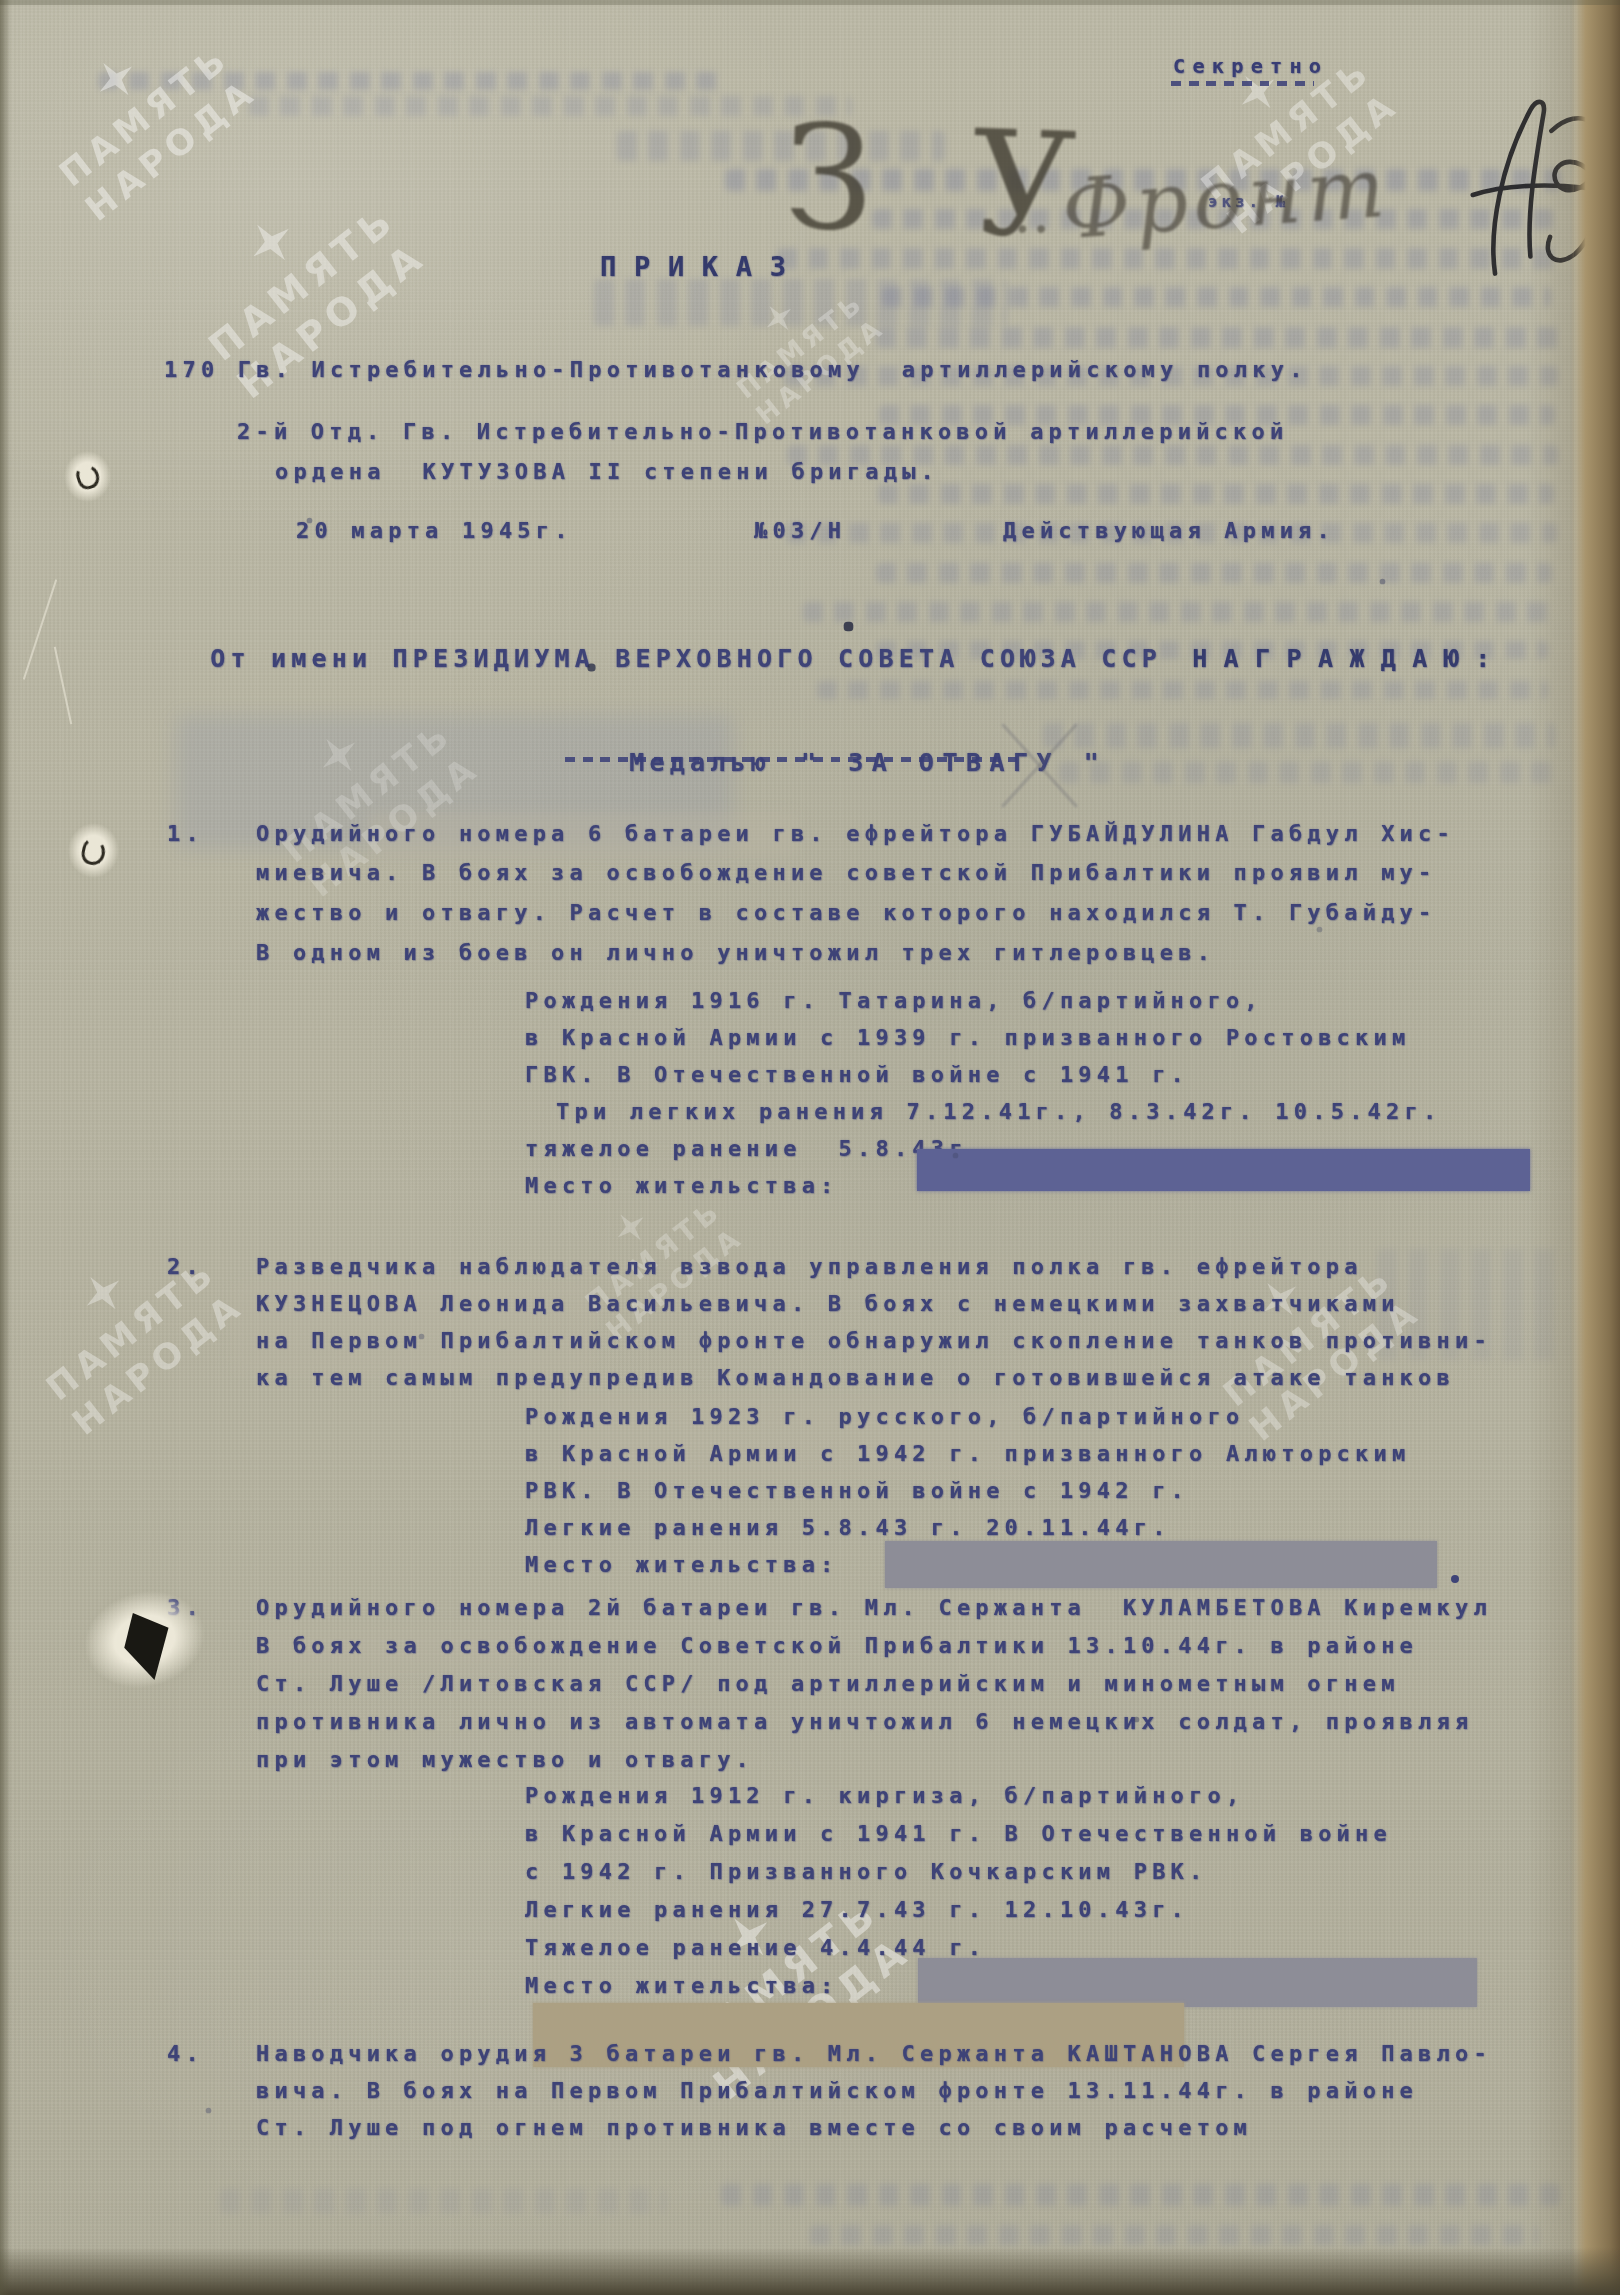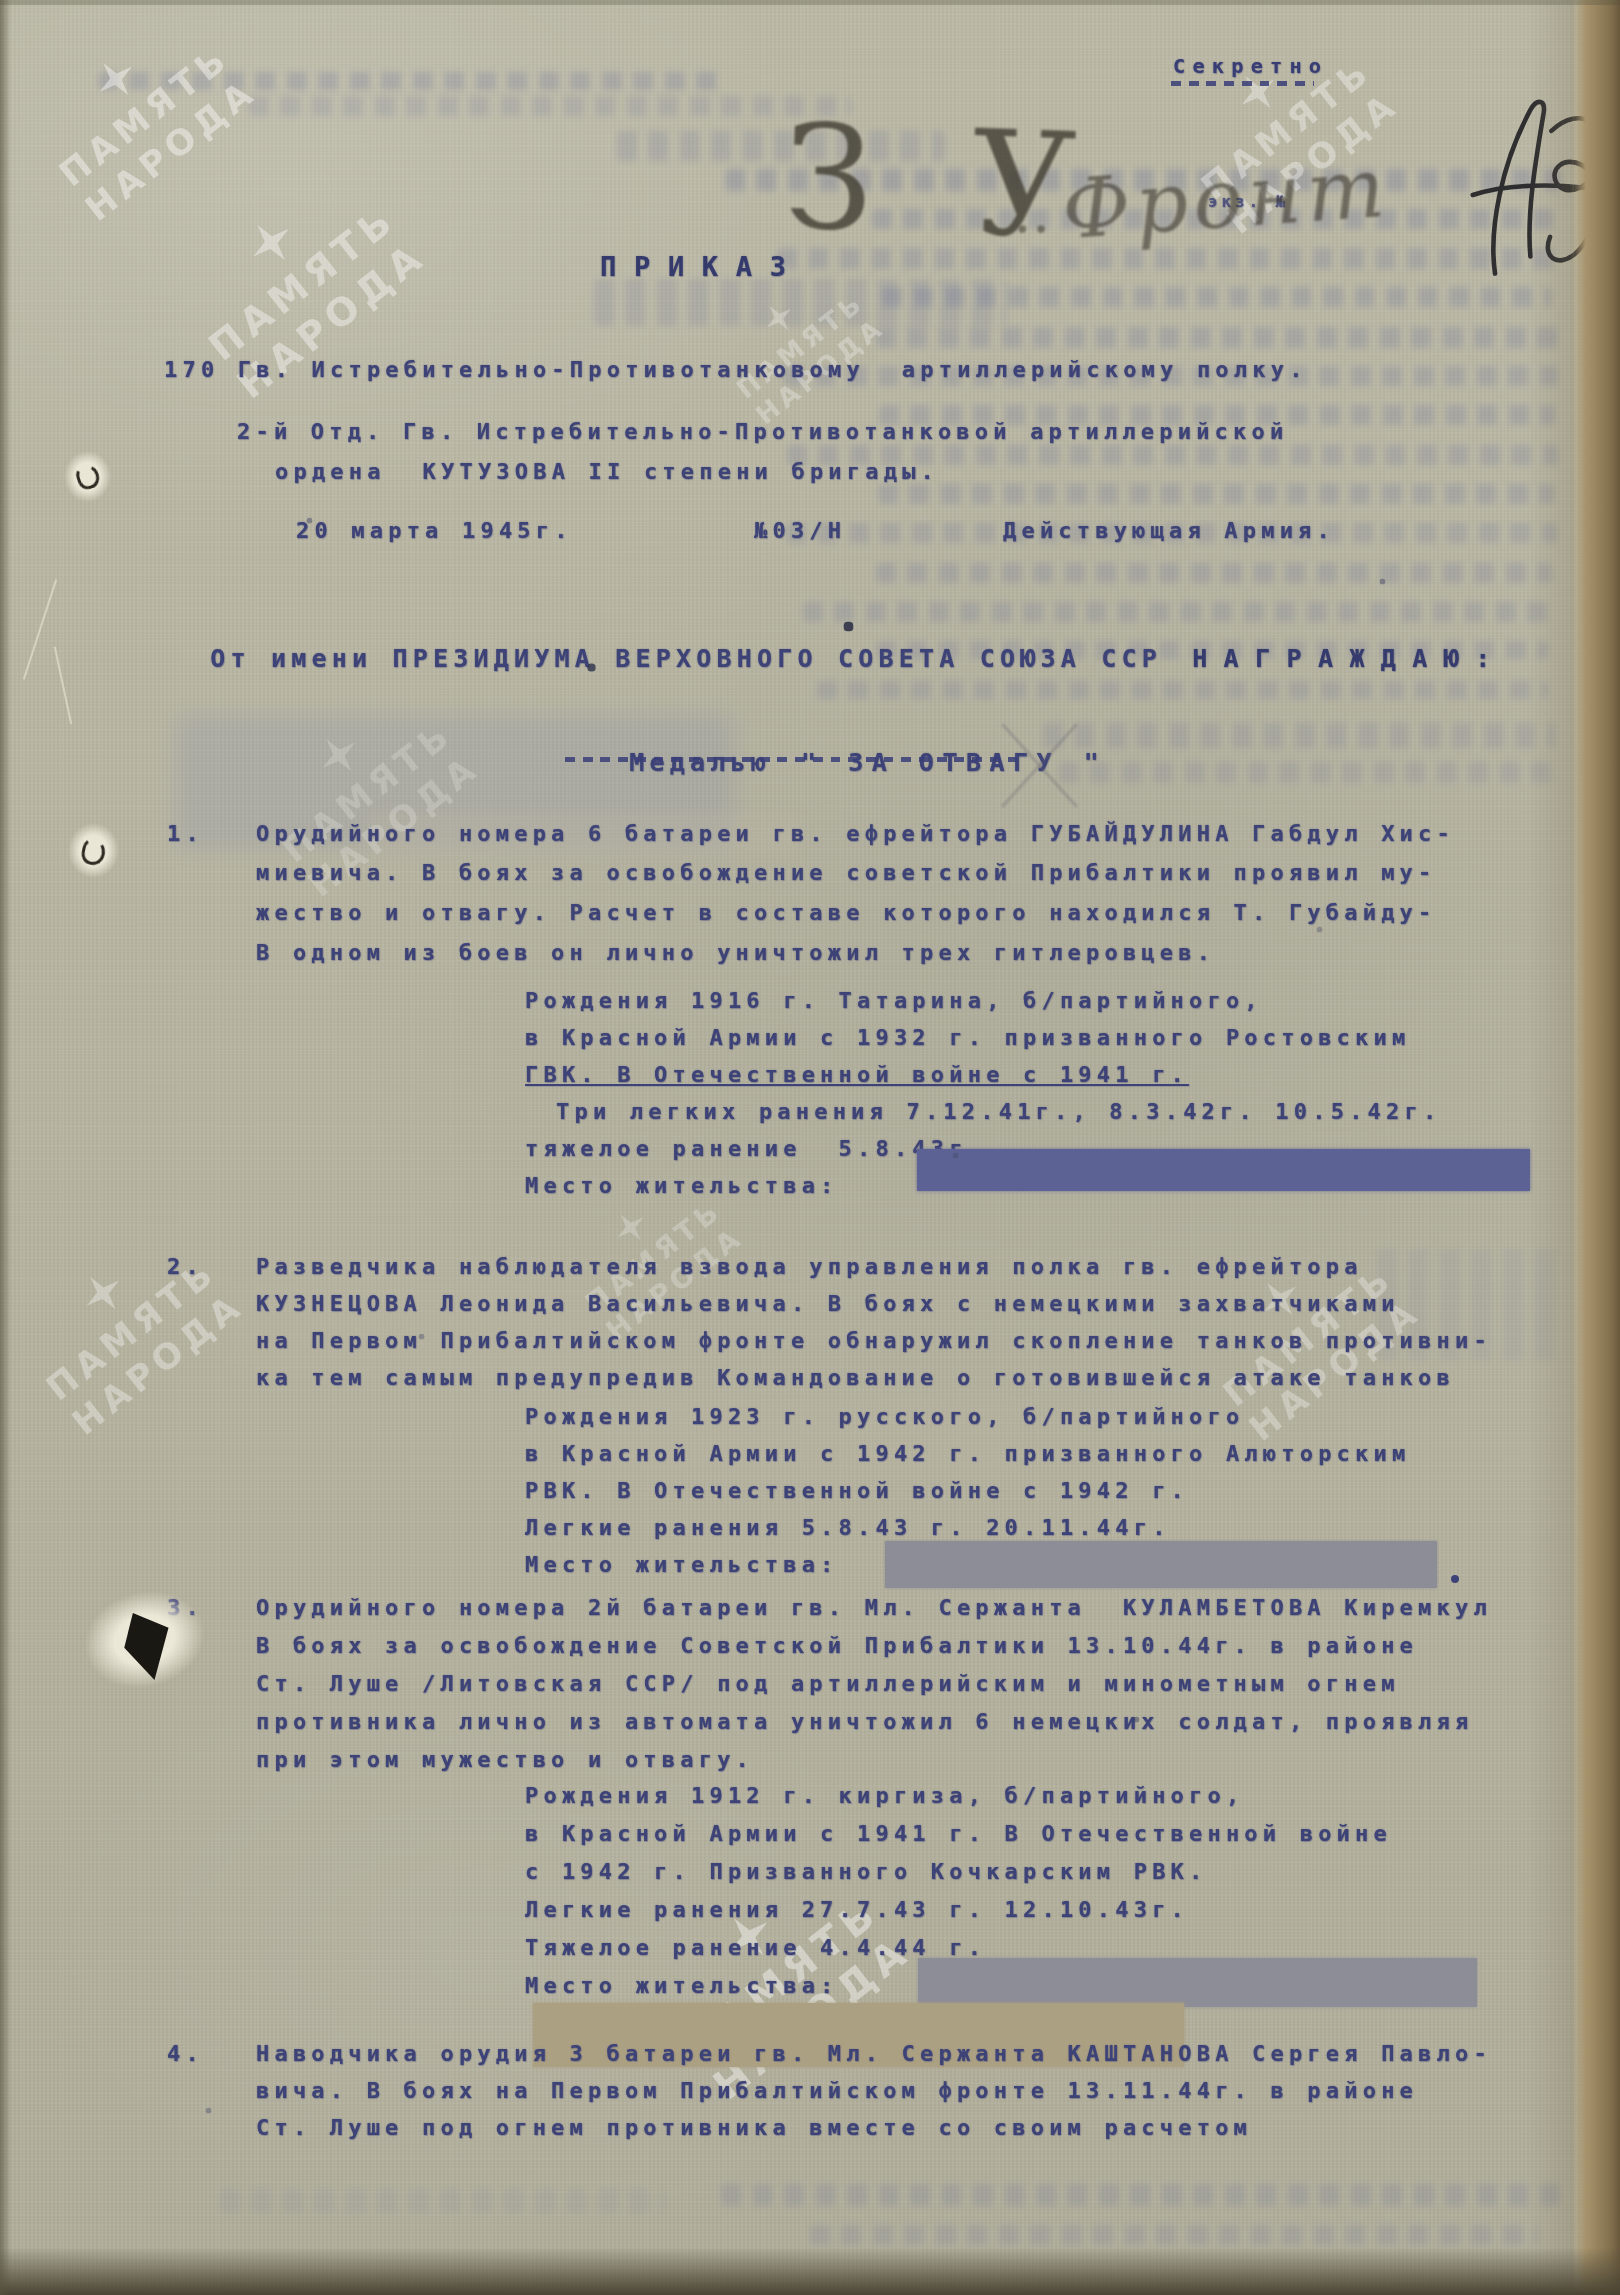--- a/index.html
+++ b/index.html
@@ -199,22 +199,22 @@
 
   <div class="item" style="top:815px;">
     <div class="t line num">1.</div>
     <div class="t line" style="position:relative;">Орудийного номера 6 батареи гв. ефрейтора ГУБАЙДУЛИНА Габдул Хис-</div>
     <div class="t line" style="position:relative;top:1.3px;">миевича. В боях за освобождение советской Прибалтики проявил му-</div>
     <div class="t line" style="position:relative;top:2.6px;">жество и отвагу. Расчет в составе которого находился Т. Губайду-</div>
     <div class="t line" style="position:relative;top:5.2px;">В одном из боев он лично уничтожил трех гитлеровцев.</div>
   </div>
   <div class="details" style="top:982px;">
     <div class="t line" style="position:relative;line-height:37px;">Рождения 1916 г. Татарина, б/партийного,</div>
-    <div class="t line" style="position:relative;line-height:37px;">в Красной Армии с 1932 г. призванного Ростовским</div>
-    <div class="t line" style="position:relative;line-height:37px;text-decoration:underline;">ГВК. В Отечественной войне с 1941 г.</div>
+    <div class="t line" style="position:relative;line-height:37px;">в Красной Армии с 1939 г. призванного Ростовским</div>
+    <div class="t line" style="position:relative;line-height:37px;">ГВК. В Отечественной войне с 1941 г.</div>
     <div class="t line" style="position:relative;line-height:37px;margin-left:31px;">Три легких ранения 7.12.41г., 8.3.42г. 10.5.42г.</div>
     <div class="t line" style="position:relative;line-height:37px;">тяжелое ранение  5.8.43г.</div>
     <div class="t line" style="position:relative;line-height:37px;">Место жительства:</div>
   </div>
   <div class="redact r-dark" style="left:917px;top:1149px;width:613px;height:42px;"></div>
 
   <div class="item" style="top:1248px;">
     <div class="t line num">2.</div>
     <div class="t line" style="position:relative;line-height:37px;">Разведчика наблюдателя взвода управления полка гв. ефрейтора</div>
     <div class="t line" style="position:relative;line-height:37px;">КУЗНЕЦОВА Леонида Васильевича. В боях с немецкими захватчиками</div>

